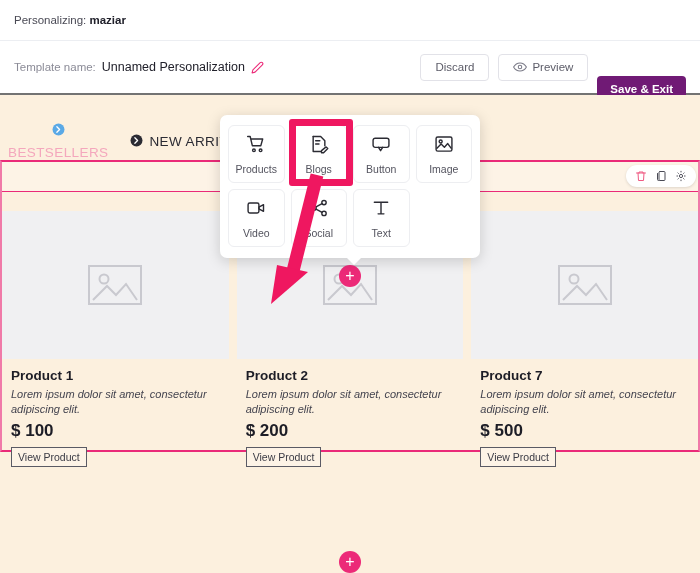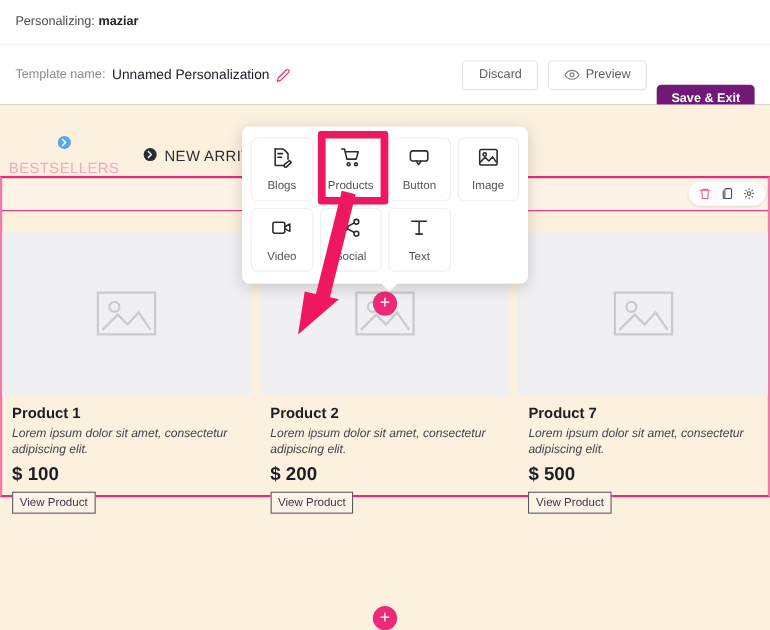--- a/index.html
+++ b/index.html
@@ -28,21 +28,21 @@
   .topbar-text {
     font-size: 11.5px;
     color: #4a4a55;
   }
   .topbar-text b { color: #21212b; }
 
   
   .secondbar {
     height: 55px;
     background: #ffffff;
-    border-bottom: 1px solid #737373;
+    border-bottom: 3px solid #737373;
     display: flex;
     align-items: center;
     padding: 0 14px;
     box-sizing: border-box;
   }
   .tmpl-label {
     font-size: 11.5px;
     color: #8b8b97;
     margin-right: 6px;
   }
@@ -446,38 +446,38 @@
   </div>
 
 </div>
 
 <div class="widget-panel">
   <div class="widget-grid">
 
     <div class="widget-cell">
       <span>
         <svg width="20" height="20" viewBox="0 0 24 24" fill="none" stroke="#2b2b33" stroke-width="1.7" stroke-linecap="round" stroke-linejoin="round">
+          <path d="M2 3h3l2.6 11h10.2l2.2-8H6"></path>
+          <circle cx="9.5" cy="19.5" r="1.6"></circle>
+          <circle cx="17.5" cy="19.5" r="1.6"></circle>
+        </svg>
+      </span>
+      <span class="wlabel">Products</span>
+    </div>
+
+    <div class="widget-cell">
+      <span>
+        <svg width="20" height="20" viewBox="0 0 24 24" fill="none" stroke="#2b2b33" stroke-width="1.7" stroke-linecap="round" stroke-linejoin="round">
           <path d="M5 3h9l5 5v6"></path>
             <path d="M5 3v18h9"></path>
             <path d="M8 8h5M8 12h4"></path>
           <path d="M20.5 15.5l2 2-5 5H15v-2.5l5.5-4.5z"></path>
         </svg>
       </span>
       <span class="wlabel">Blogs</span>
-    </div>
-
-    <div class="widget-cell">
-      <span>
-        <svg width="20" height="20" viewBox="0 0 24 24" fill="none" stroke="#2b2b33" stroke-width="1.7" stroke-linecap="round" stroke-linejoin="round">
-          <path d="M2 3h3l2.6 11h10.2l2.2-8H6"></path>
-          <circle cx="9.5" cy="19.5" r="1.6"></circle>
-          <circle cx="17.5" cy="19.5" r="1.6"></circle>
-        </svg>
-      </span>
-      <span class="wlabel">Products</span>
     </div>
 
     <div class="widget-cell">
       <span>
         <svg width="20" height="20" viewBox="0 0 24 24" fill="none" stroke="#2b2b33" stroke-width="1.7" stroke-linecap="round" stroke-linejoin="round">
           <rect x="2.5" y="5" width="19" height="11" rx="2.5"></rect>
           <path d="M9 16l2.5 4 2.5-4"></path>
         </svg>
       </span>
       <span class="wlabel">Button</span>

